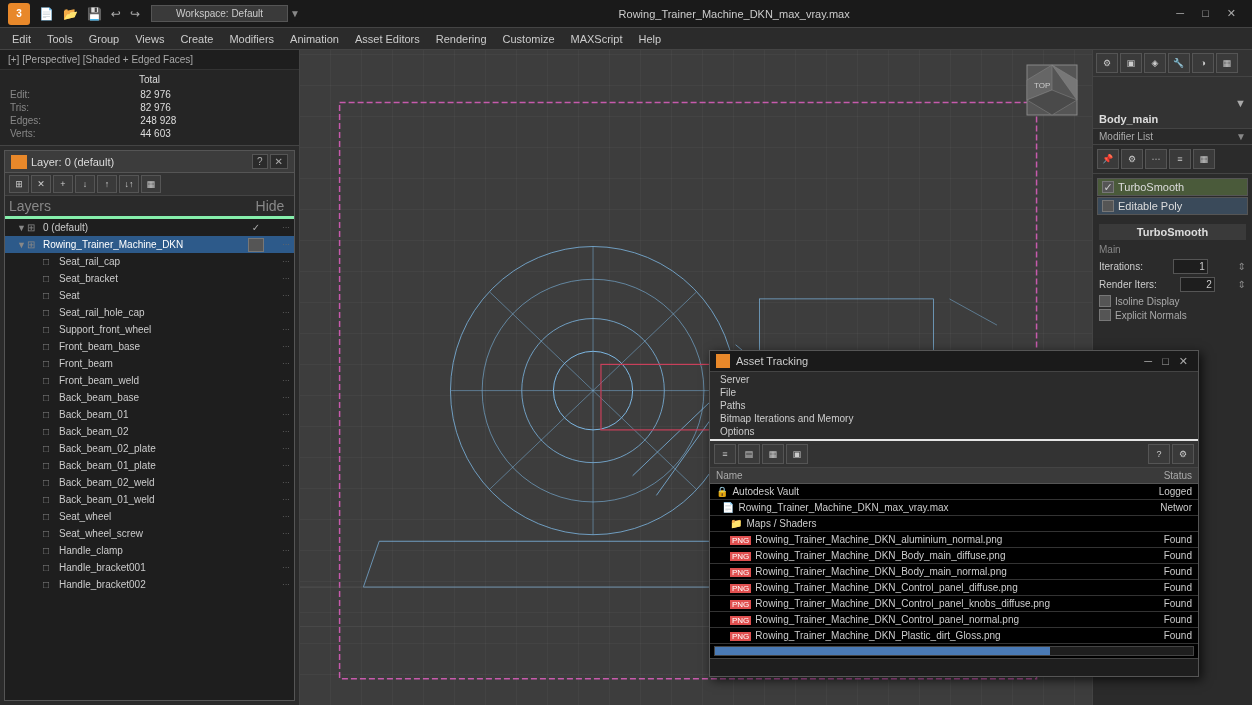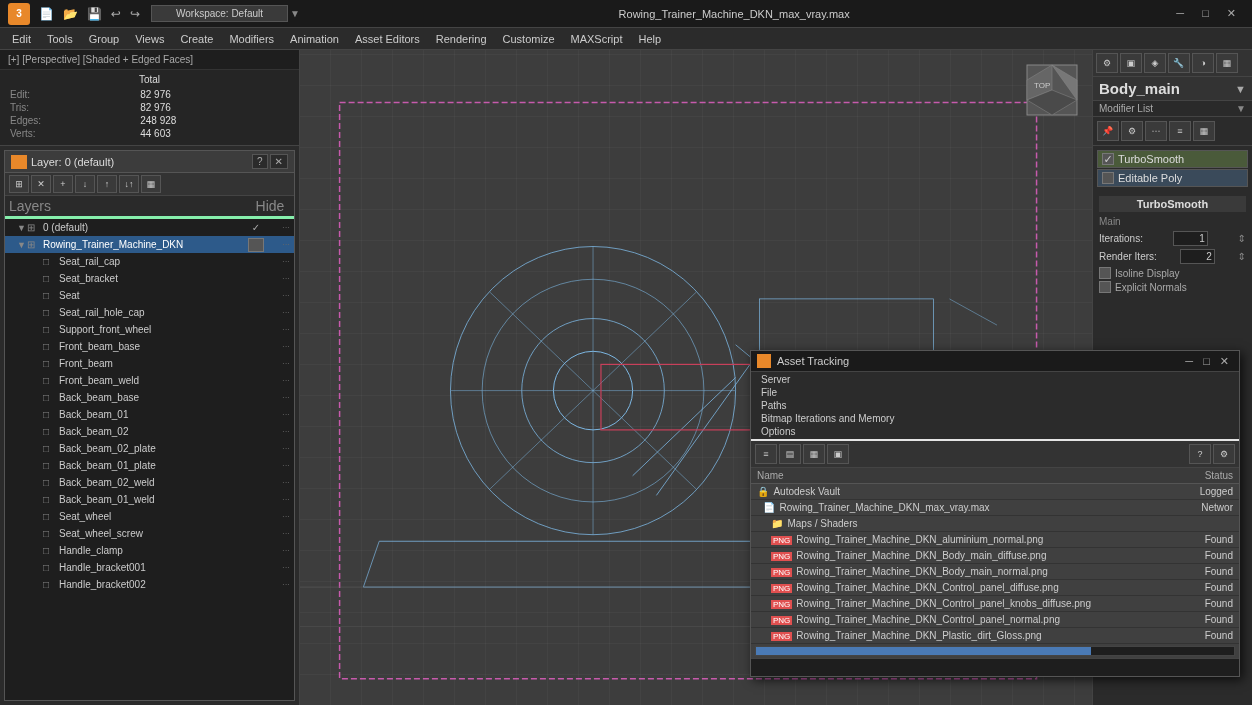--- a/index.html
+++ b/index.html
@@ -55,21 +55,21 @@
     
     #viewport-area { flex: 1; background: #444; position: relative; overflow: hidden; }
     #viewport-canvas { width: 100%; height: 100%; background: #3d3d3d; position: relative; }
     
     #viewport-canvas::before { content: ''; position: absolute; inset: 0; background: repeating-linear-gradient(0deg, transparent, transparent 30px, rgba(255,255,255,0.03) 30px, rgba(255,255,255,0.03) 31px), repeating-linear-gradient(90deg, transparent, transparent 30px, rgba(255,255,255,0.03) 30px, rgba(255,255,255,0.03) 31px); }
     #nav-cube { position: absolute; top: 10px; right: 10px; width: 60px; height: 60px; }
 
     
     #right-panel { width: 160px; min-width: 160px; background: #2b2b2b; border-left: 1px solid #444; display: flex; flex-direction: column; }
     #right-panel-header { padding: 3px 6px; background: #333; border-bottom: 1px solid #444; display: flex; align-items: center; justify-content: space-between; }
-    #right-panel-header .obj-name { color: #ddd; font-size: 15px; font-weight: bold; }
+    #right-panel-header .obj-name { color: #ddd; font-size: 11px; font-weight: bold; margin-top: 33px; }
     #right-panel-header .dropdown-arrow { color: #aaa; }
     #modifier-list-label { padding: 2px 6px; background: #2a2a2a; border-bottom: 1px solid #444; color: #aaa; font-size: 10px; display: flex; align-items: center; justify-content: space-between; }
     #modifier-stack { padding: 4px; }
     .modifier-item { display: flex; align-items: center; gap: 4px; padding: 2px 4px; margin-bottom: 1px; background: #3a3a3a; border: 1px solid #555; cursor: pointer; }
     .modifier-item .mod-checkbox { width: 12px; height: 12px; background: #555; border: 1px solid #777; display: flex; align-items: center; justify-content: center; }
     .modifier-item .mod-name { font-size: 11px; color: #ddd; }
     .mod-turbosmooth { background: #4a5a3a; }
     .mod-editpoly { background: #3a4a5a; }
     #right-toolbar { display: flex; gap: 2px; padding: 4px; border-bottom: 1px solid #444; flex-wrap: wrap; }
     #right-toolbar .rt-btn { background: #3a3a3a; border: 1px solid #555; color: #ccc; width: 22px; height: 20px; cursor: pointer; font-size: 9px; display: flex; align-items: center; justify-content: center; }
@@ -77,21 +77,21 @@
     #turbosmooth-panel .ts-title { font-size: 11px; font-weight: bold; color: #ddd; text-align: center; margin-bottom: 4px; padding: 2px; background: #3a3a3a; }
     #turbosmooth-panel .ts-section { font-size: 10px; color: #888; margin-bottom: 4px; }
     #turbosmooth-panel .ts-row { display: flex; align-items: center; justify-content: space-between; margin-bottom: 3px; }
     #turbosmooth-panel .ts-label { font-size: 10px; color: #ccc; }
     #turbosmooth-panel .ts-input { background: #1e1e1e; border: 1px solid #555; color: #ccc; font-size: 10px; width: 35px; text-align: right; padding: 1px 2px; }
     #turbosmooth-panel .ts-check-row { display: flex; align-items: center; gap: 4px; margin-bottom: 2px; }
     #turbosmooth-panel .ts-checkbox { width: 12px; height: 12px; background: #555; border: 1px solid #777; }
     #turbosmooth-panel .ts-checkbox-label { font-size: 10px; color: #aaa; }
 
     
-    #asset-tracking { position: absolute; left: 750px; top: 350px; width: 490px; background: #404040; border: 1px solid #555; box-shadow: 3px 3px 10px rgba(0,0,0,0.7); z-index: 100; }
+    #asset-tracking { position: absolute; left: 709px; top: 350px; width: 490px; background: #000000; border: 1px solid #555; box-shadow: 3px 3px 10px rgba(0,0,0,0.7); z-index: 100; }
     #at-title-bar { display: flex; align-items: center; background: #1a1a1a; padding: 3px 6px; border-bottom: 1px solid #444; }
     #at-title-bar .at-icon { width: 14px; height: 14px; background: #e8882a; margin-right: 6px; }
     #at-title-bar .at-title { flex: 1; color: #ccc; font-size: 11px; }
     #at-title-bar .at-win-btns { display: flex; gap: 2px; }
     #at-title-bar .at-win-btn { color: #aaa; cursor: pointer; padding: 0 4px; font-size: 11px; }
     #at-menu-bar { display: flex; background: #2b2b2b; padding: 1px 4px; border-bottom: 2px solid #e5e5e5; flex-direction: column; }
     #at-menu-bar .at-menu { padding: 1px 6px; color: #ccc; cursor: pointer; font-size: 10px; }
     #at-toolbar { display: flex; gap: 2px; padding: 3px 4px; border-bottom: 1px solid #444; background: #333; align-items: center; }
     #at-toolbar .at-tool { background: #3a3a3a; border: 1px solid #555; color: #ccc; width: 22px; height: 20px; cursor: pointer; font-size: 9px; display: flex; align-items: center; justify-content: center; }
     #at-toolbar .at-spacer { flex: 1; }

